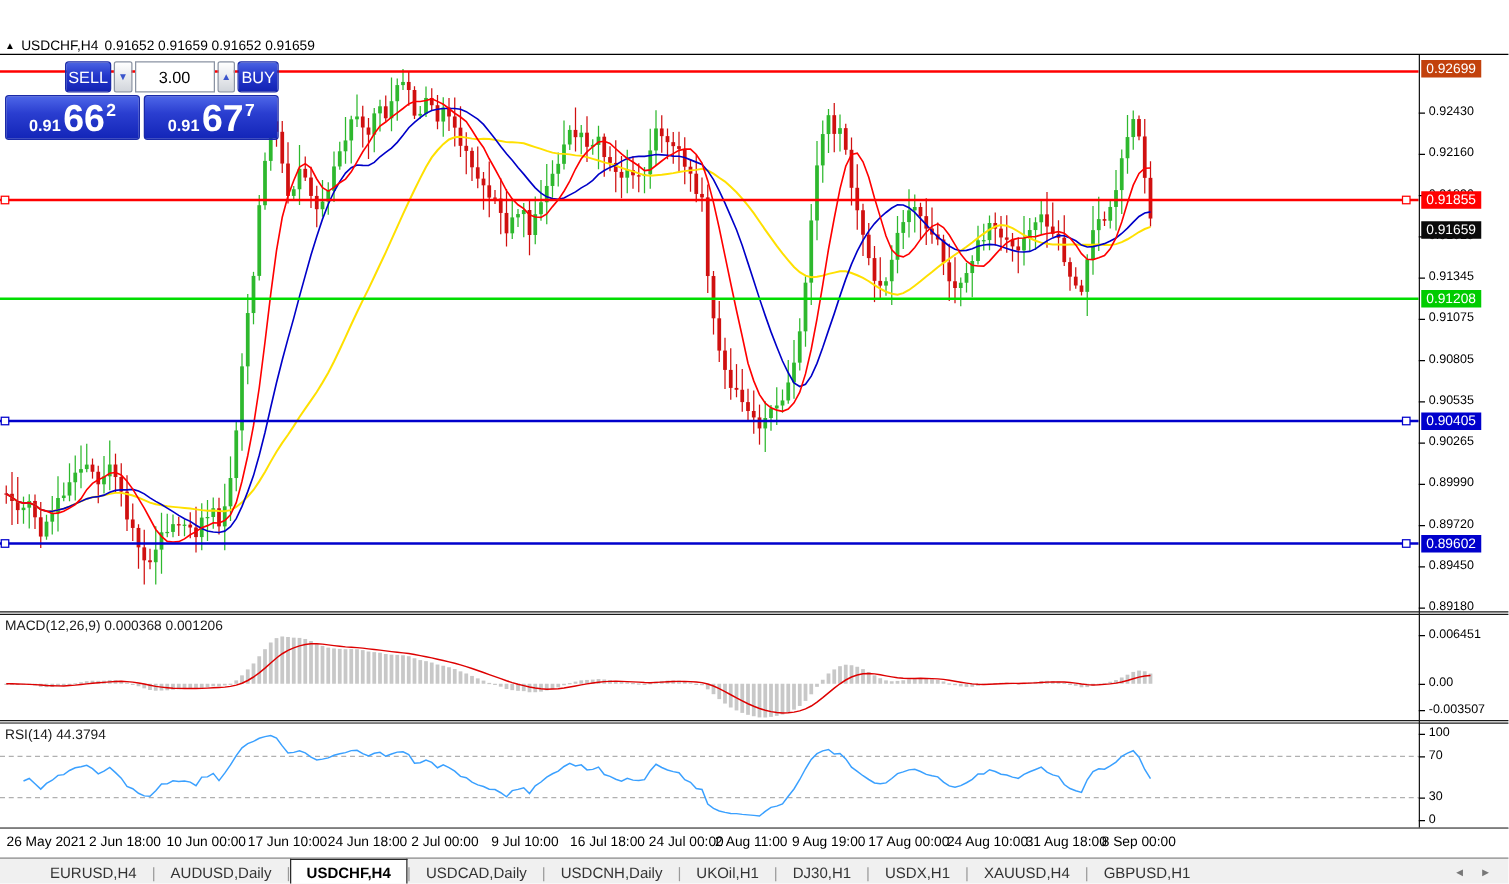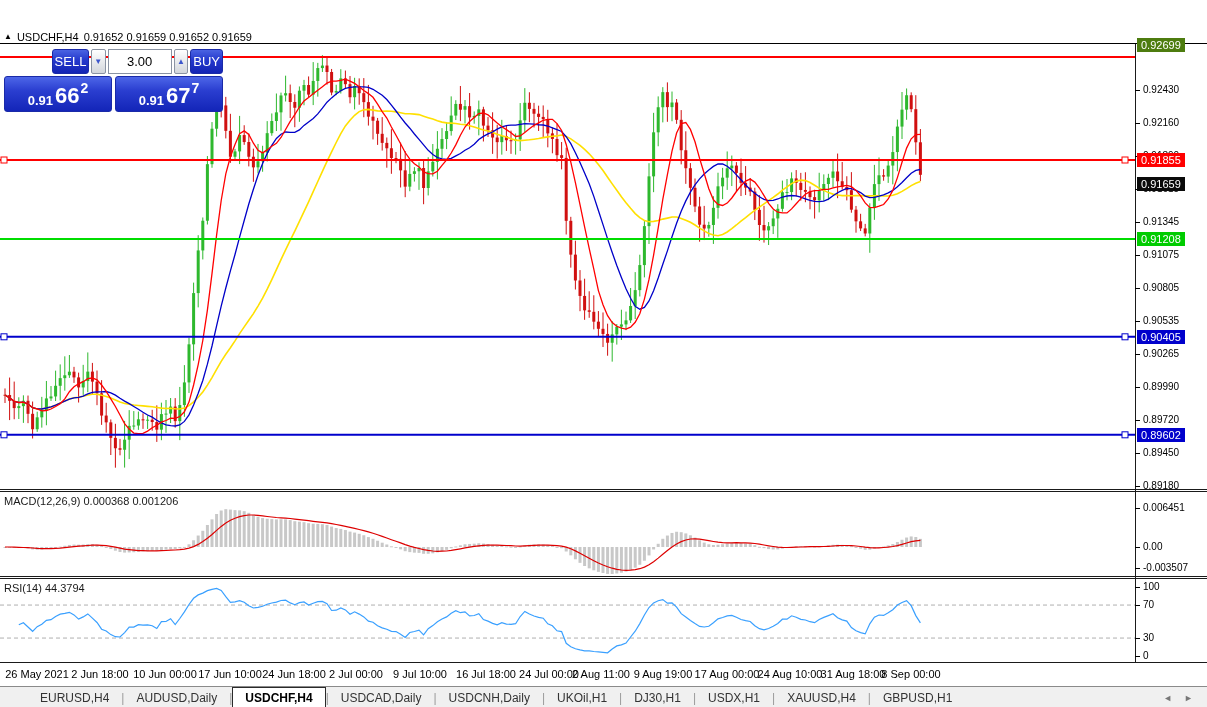--- a/index.html
+++ b/index.html
@@ -42,21 +42,21 @@
           border:1px solid #1a2aa8;border-radius:3px;box-sizing:border-box;}
   .tp-sell{width:52px;} .tp-buy{width:46px;}
   .tp-step{width:20px;background:linear-gradient(180deg,#ffffff,#d2d6dc);border:1px solid #8a93a3;border-radius:2px;
            color:#3b55cc;font-size:8px;display:flex;align-items:center;justify-content:center;box-sizing:border-box;}
   .tp-vol{width:64px;border:1px solid #8a93a3;background:#fff;text-align:center;font-size:13px;font-family:inherit;box-sizing:border-box;}
   .tp-row2{display:flex;gap:3px;margin-top:2px;height:36px;text-align:center;}
   .tp-tile{flex:1;background:linear-gradient(180deg,#4d66e8 0%,#2a3ed0 40%,#1325b8 100%);
            border:1px solid #1a2aa8;border-radius:3px;color:#fff;display:flex;align-items:flex-end;justify-content:center;
            padding-bottom:3px;box-sizing:border-box;}
   .tp-prefix{font-size:13px;font-weight:bold;margin-right:2px;line-height:15px;}
-  .tp-big{font-size:22px;font-weight:600;line-height:24px;}
+  .tp-big{font-size:30px;font-weight:600;line-height:24px;}
   .tp-sup{font-size:14px;font-weight:bold;position:relative;top:-12px;margin-left:1px;}
   
   .time-axis{position:absolute;left:0;top:663px;width:1207px;height:23px;background:#fff;}
   .t-label{position:absolute;top:5px;transform:translateX(-50%);font-size:11px;color:#000;white-space:nowrap;}
   
   .tabbar{position:absolute;left:0;top:686px;width:1207px;height:21px;background:#f0f0f0;
           border-top:1px solid #8a8a8a;display:flex;align-items:stretch;font-size:12px;color:#333;}
   .tab{display:flex;align-items:center;padding:0 12px;cursor:default;}
   .tab.active{background:#fff;border:1px solid #2a2a2a;border-bottom:none;font-weight:bold;color:#000;}
   .tab-sep{display:flex;align-items:center;color:#9a9a9a;}
@@ -788,21 +788,21 @@
         <span class="txt">70</span>
       </div>
       <div class="ptick" style="top: 632.05px;">
         <span class="dash"></span>
         <span class="txt">30</span>
       </div>
       <div class="ptick" style="top: 650px;">
         <span class="dash"></span>
         <span class="txt">0</span>
       </div>
-      <div class="pbadge" style="top: 38px; background: #4d7c0f;">0.92699</div>
+      <div class="pbadge" style="top: 48px; background: #c2410c;">0.92699</div>
       <div class="pbadge" style="top: 153px; background: rgb(255, 0, 0);">0.91855</div>
       <div class="pbadge" style="top: 231.902px; background: rgb(0, 204, 0);">0.91208</div>
       <div class="pbadge" style="top: 329.829px; background: rgb(0, 0, 204);">0.90405</div>
       <div class="pbadge" style="top: 427.756px; background: rgb(0, 0, 204);">0.89602</div>
       <div class="pbadge" style="top: 176.902px; background: rgb(10, 10, 10);">0.91659</div>
     </div>
 
   <div class="trade-panel">
     <div class="tp-row1">
       <div class="tp-btn tp-sell">SELL</div>

